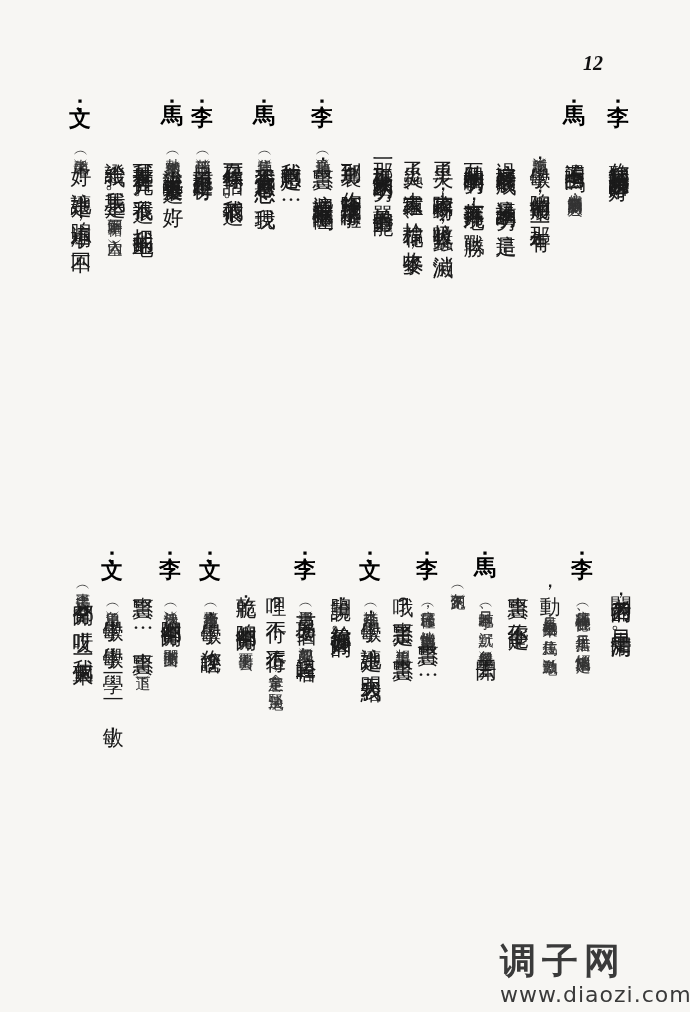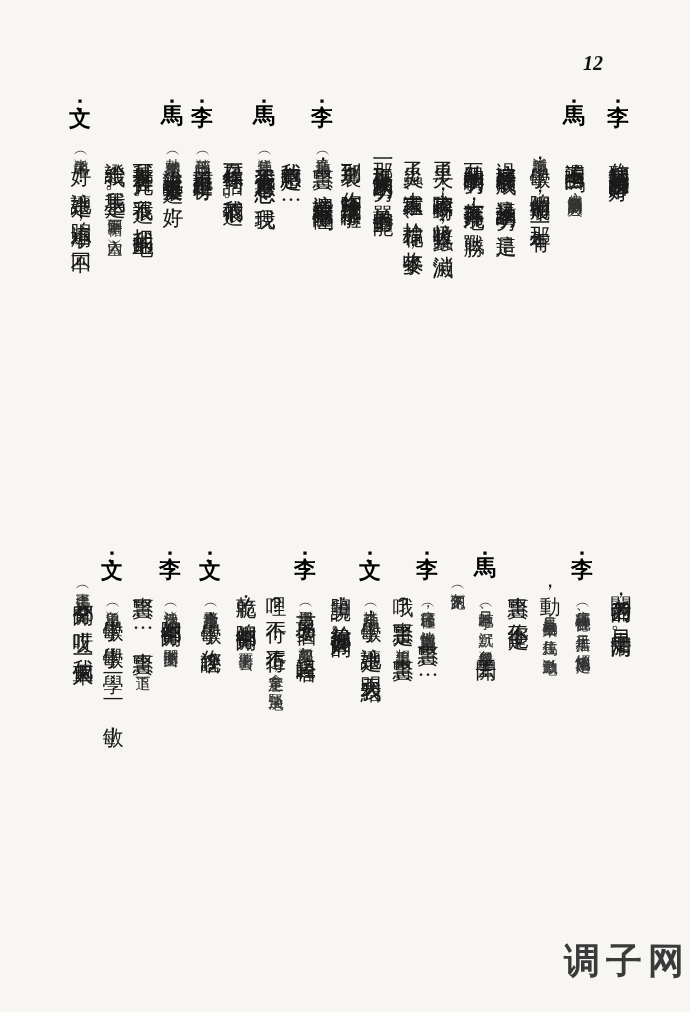--- a/index.html
+++ b/index.html
@@ -18,21 +18,21 @@
     position:absolute; writing-mode:vertical-rl; text-orientation:upright;
     font-size:21px; line-height:28px; letter-spacing:2px; white-space:nowrap;
   }
   .speaker {
     position:absolute; writing-mode:vertical-rl; text-orientation:upright;
     font-family:"DejaVu Sans","Liberation Sans",sans-serif;
     font-weight:bold; font-size:22px; line-height:28px; white-space:nowrap; color:#000;
   }
   .stage { font-size:15px; letter-spacing:1px; color:#333; }
   .watermark {
-    position:absolute; left:500px; top:940px; width:190px; text-align:right;
+    position:absolute; left:500px; top:940px; width:190px; text-align:left;
     font-family:"DejaVu Sans","Liberation Sans",sans-serif; color:#3a3a3a;
   }
   .wm-cn { font-size:36px; font-weight:bold; letter-spacing:6px; line-height:42px; }
   .wm-url { font-size:22px; line-height:26px; letter-spacing:1px; }
 </style>
 </head>
 <body>
 
 <div class="page-num">12</div>
 
@@ -87,13 +87,14 @@
     <div class="speaker" style="left: 156px; top: 540px;">李：</div>
     <div class="col" style="left: 157px; top: 598px;"><span class="stage">（決然地）</span><span>咱們都分開！</span><span class="stage">（撇開文衝出）</span></div>
     <div class="col" style="left: 129px; top: 580px;"><span>惠賢……惠賢！</span><span class="stage">（追下）</span></div>
     <div class="speaker" style="left: 98px; top: 540px;">文：</div>
     <div class="col" style="left: 99px; top: 598px;"><span class="stage">（急追出）</span><span>學敏！學敏！學——敏！</span></div>
     <div class="col" style="left: 69px; top: 580px;"><span class="stage">（李已去遠）</span><span>都分開？哎呀！我一個人單</span></div>
   </div>
 
 <div class="watermark">
   <div class="wm-cn">调子网</div>
+  <div class="wm-url">www.diaozi.com</div>
 </div>
 
 </body></html>

